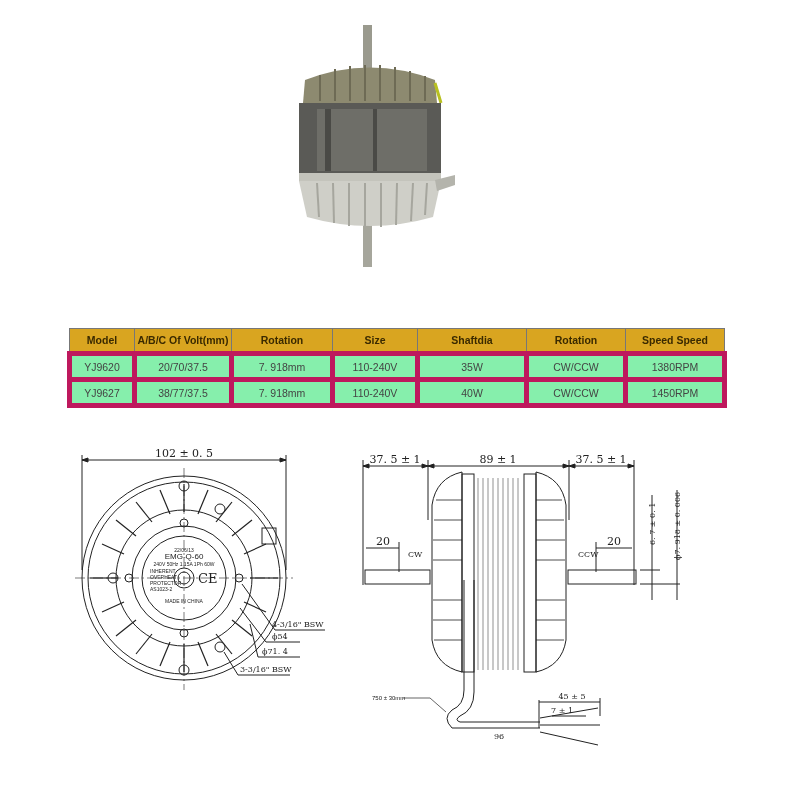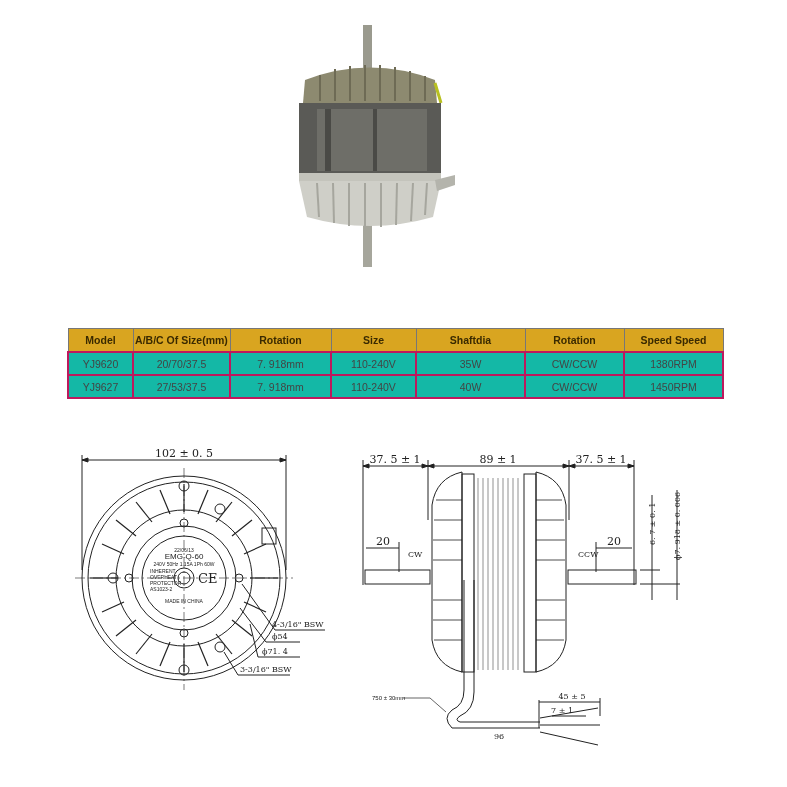--- a/index.html
+++ b/index.html
@@ -1,20 +1,20 @@
 <!DOCTYPE html>
 <html><head>
 <meta charset="utf-8">
 <style>
   html,body{margin:0;padding:0;background:#fff;}
   body{width:787px;height:787px;position:relative;overflow:hidden;font-family:"Liberation Sans",sans-serif;color:#333;}
   .photo{position:absolute;left:285px;top:25px;width:170px;height:245px;}
   table.spec{position:absolute;left:67px;top:328px;border-collapse:collapse;font-size:10.5px;}
   table.spec th{background:#d9a520;color:#3a2a00;font-weight:bold;height:22px;border:1px solid #777;padding:0;text-align:center;}
-  table.spec td{height:21px;border:2px solid #be185d;text-align:center;padding:0;color:#444;background:#14b8a6;}
+  table.spec td{height:21px;border:5px solid #be185d;text-align:center;padding:0;color:#444;background:#86efac;}
   .drawing{position:absolute;left:0;top:440px;width:787px;height:347px;}
   .dim{font-family:"DejaVu Serif",serif;font-size:11px;fill:#222;}
   .dim-s{font-family:"DejaVu Serif",serif;font-size:8px;fill:#222;}
   .lbl{font-family:"Liberation Sans",sans-serif;font-size:5px;fill:#222;}
 </style>
 </head>
 <body>
 
 <div class="photo">
   <svg width="170" height="245" viewBox="0 0 170 245">
@@ -49,41 +49,41 @@
         <line x1="142" y1="158" x2="140" y2="190"></line>
     </g>
     <path d="M150 155 L170 150 L170 160 L152 166 Z" fill="#b4b4ac"></path>
   </svg>
 </div>
 
 <table class="spec">
   <thead>
     <tr>
       <th style="width:64px">Model</th>
-      <th style="width:96px">A/B/C Of Size(mm)</th>
+      <th style="width:96px">A/B/C Of Volt(mm)</th>
       <th style="width:100px">Rotation</th>
       <th style="width:84px">Size</th>
       <th style="width:108px">Shaftdia</th>
       <th style="width:98px">Rotation</th>
       <th style="width:98px">Speed Speed</th>
     </tr>
   </thead>
   <tbody>
     <tr>
       <td>YJ9620</td>
       <td>20/70/37.5</td>
       <td>7. 918mm</td>
       <td>110-240V</td>
       <td>35W</td>
       <td>CW/CCW</td>
       <td>1380RPM</td>
     </tr>
     <tr>
       <td>YJ9627</td>
-      <td>27/53/37.5</td>
+      <td>38/77/37.5</td>
       <td>7. 918mm</td>
       <td>110-240V</td>
       <td>40W</td>
       <td>CW/CCW</td>
       <td>1450RPM</td>
     </tr>
   </tbody>
 </table>
 
 <svg class="drawing" width="787" height="347" viewBox="0 440 787 347">

